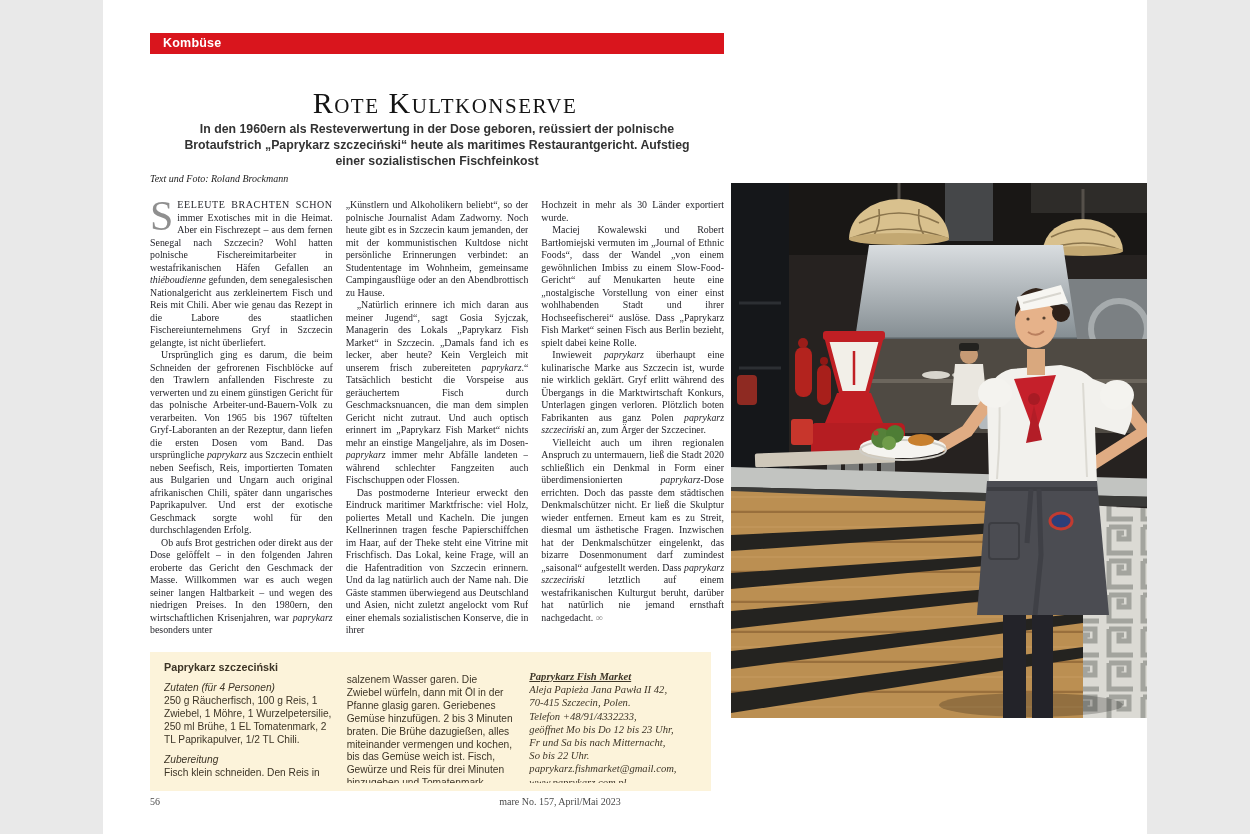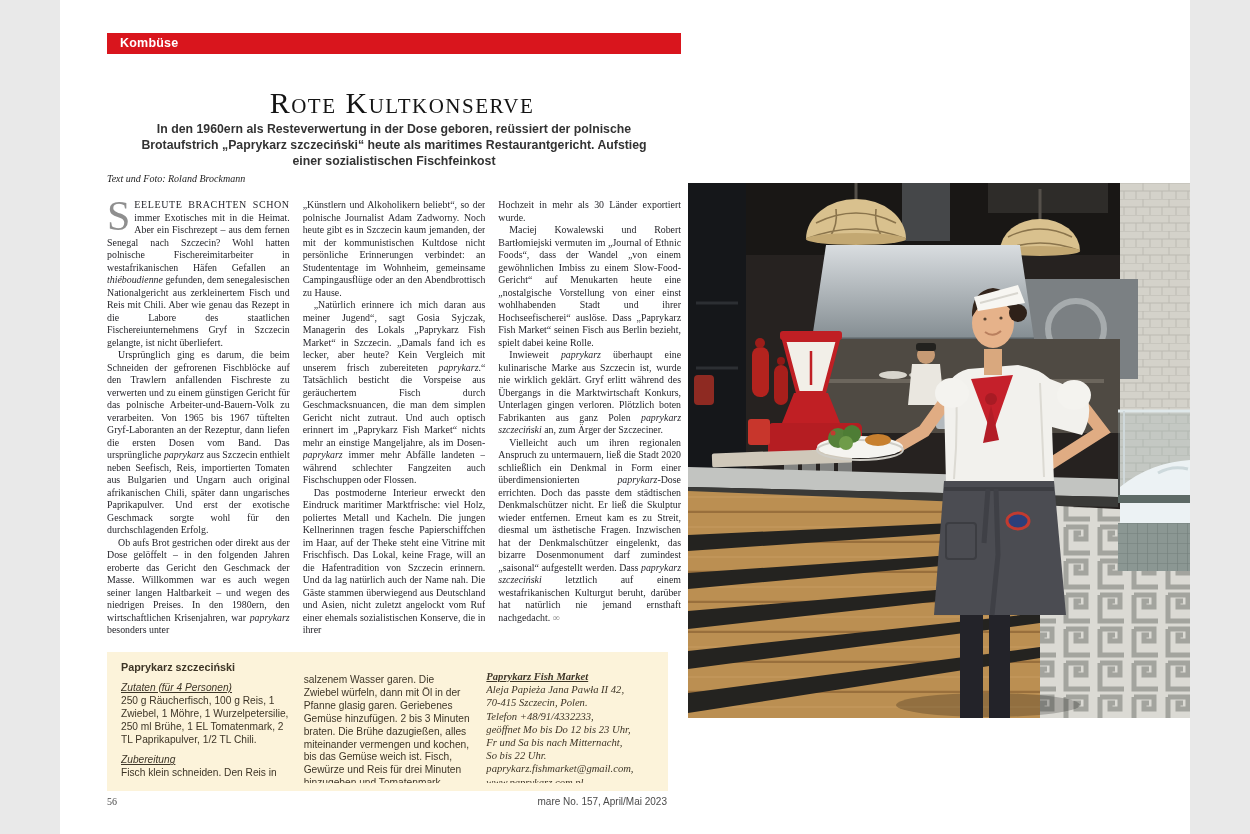--- a/index.html
+++ b/index.html
@@ -1,17 +1,17 @@
 <!DOCTYPE html>
 <html lang="de"><head>
 <meta charset="utf-8">
 <style>
   html,body{margin:0;padding:0;}
   body{background:#e9e9e9;font-family:"Liberation Serif",serif;}
-  .spread{position:relative;width:1130px;height:834px;background:#ffffff;overflow:hidden;margin:0 auto;}
+  .spread{position:relative;width:1044px;height:834px;background:#ffffff;overflow:hidden;margin:0 auto;}
 
   
   .kicker-bar{position:absolute;left:47px;top:33px;width:574px;height:21px;background:#d9151d;}
   .kicker-bar .kicker-label{color:#fff;font-family:"Liberation Sans",sans-serif;font-weight:bold;
     font-size:12.5px;line-height:21px;padding-left:13px;display:block;letter-spacing:.2px;}
 
   .headline{position:absolute;left:47px;top:78px;width:574px;text-align:center;
     font-family:"Liberation Serif",serif;font-variant:small-caps;font-size:30px;letter-spacing:1.5px;
     color:#141414;font-weight:500;}
   .subtitle{position:absolute;left:72px;top:121px;width:524px;text-align:center;
@@ -25,31 +25,31 @@
   .col p + p{text-indent:11px;}
   .dropcap{float:left;font-size:42px;line-height:33px;padding:1px 4px 0 0;color:#8f8f8f;}
   .sc{text-transform:uppercase;font-size:10px;letter-spacing:.6px;}
   .endmark{color:#8a8a8a;}
 
   .recipe{position:absolute;left:47px;top:652px;width:561px;height:139px;background:#fcf3da;
     box-sizing:border-box;padding:9px 14px 8px 14px;display:flex;gap:15px;
     font-family:"Liberation Sans",sans-serif;font-size:10.2px;line-height:12.9px;color:#3d3527;}
   .r-col{flex:1 1 0;overflow:hidden;}
   .r-title{font-weight:bold;font-size:10.8px;margin-bottom:8px;}
-  .r-h{font-style:italic;margin-top:0;text-decoration:underline;}
+  .r-h{font-style:italic;margin-top:0;}
   .r-body{margin-bottom:8px;}
   .r2{padding-top:13px;}
   .r3{padding-top:9px;font-family:"Liberation Serif",serif;font-style:italic;font-size:10.6px;line-height:13.2px;}
   .r-name{font-weight:bold;text-decoration:underline;}
 
   .pagenum{position:absolute;font-size:10px;color:#4a4a4a;font-family:"Liberation Serif",serif;}
   .pagenum.left{left:47px;top:796px;}
   .pagenum.right{left:1201px;top:796px;}
-  .issue-credit{position:absolute;top:796px;left:307px;width:300px;text-align:right;
-    font-size:10px;color:#4a4a4a;font-family:Liberation Sans, sans-serif;}
+  .issue-credit{position:absolute;top:796px;left:307px;width:300px;text-align:center;
+    font-size:10px;color:#4a4a4a;font-family:Liberation Serif, serif;}
 
   
   .photo{position:absolute;left:628px;top:183px;width:622px;height:535px;overflow:hidden;}
   .caption{position:absolute;left:672px;top:735px;width:560px;text-align:center;
     font-family:"Liberation Sans",sans-serif;font-weight:bold;font-size:11px;line-height:15px;color:#1c1c1c;}
   .caption i{font-family:"Liberation Serif",serif;font-weight:400;font-size:11.5px;}
 </style>
 </head>
 <body>
 

